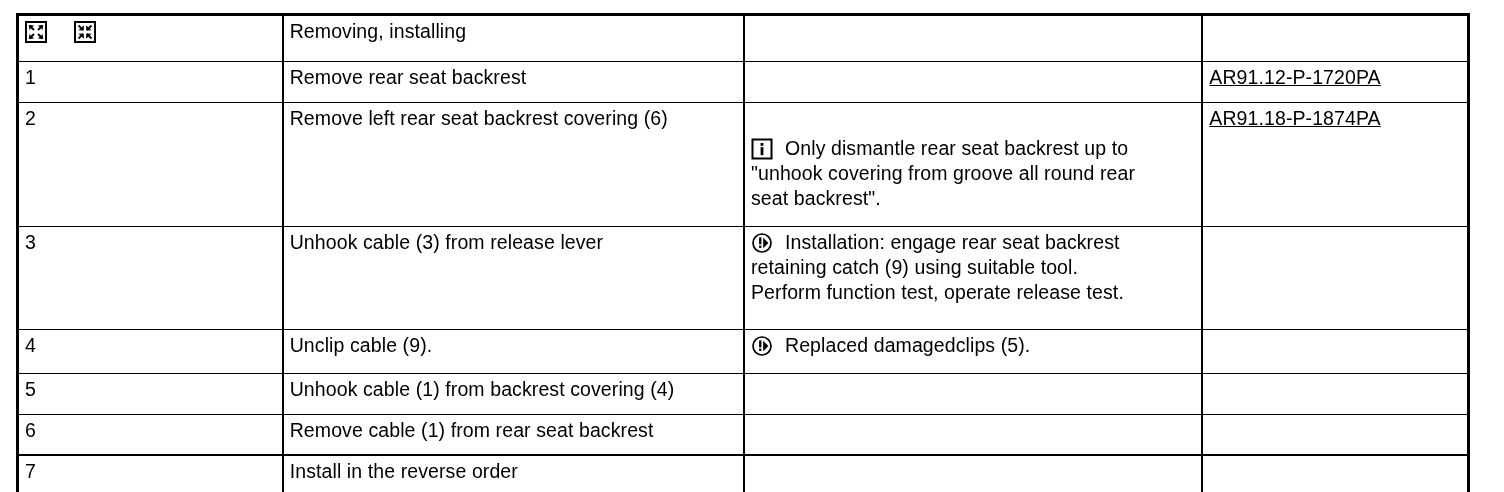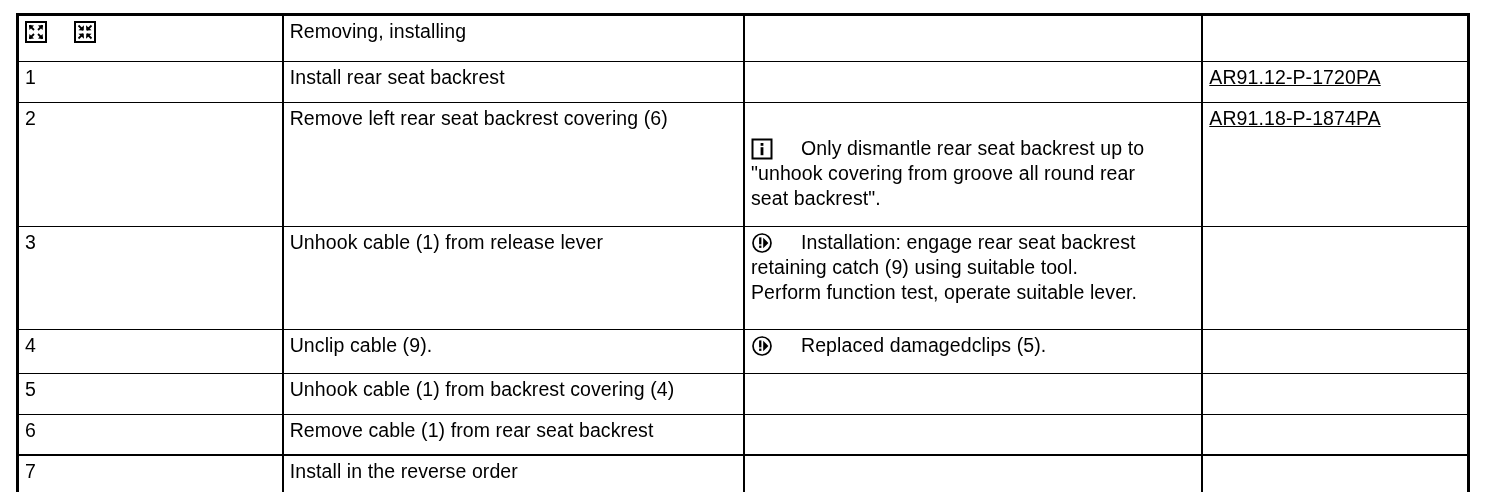--- a/index.html
+++ b/index.html
@@ -79,21 +79,21 @@
     line-height: 0;
   }
   .gl-icon svg { display: block; }
 
   .note-line {
     display: block;
   }
   .note-first {
     display: flex;
     align-items: flex-start;
-    gap: 16px;
+    gap: 0;
   }
   .note-icon {
     flex: 0 0 auto;
     width: 22px;
     height: 22px;
     margin-top: 2px;
     margin-right: 12px;
     line-height: 0;
   }
   .note-icon svg { display: block; }
@@ -151,21 +151,21 @@
             </span>
           </div>
         </td>
         <td>Removing, installing</td>
         <td></td>
         <td></td>
       </tr>
 
       <tr class="r1">
         <td>1</td>
-        <td>Install rear seat backrest</td>
+        <td>Remove rear seat backrest</td>
         <td></td>
         <td>AR91.12-P-1720PA</td>
       </tr>
 
       <tr class="r2">
         <td>2</td>
         <td>Remove left rear seat backrest covering (6)</td>
         <td>
           <div style="height:30px"></div>
           <div class="note-first">
@@ -179,35 +179,35 @@
             <span class="note-text">Only  dismantle rear  seat backrest up to</span>
           </div>
           <span class="note-line">"unhook covering from groove all round rear</span>
           <span class="note-line">seat backrest".</span>
         </td>
         <td>AR91.18-P-1874PA</td>
       </tr>
 
       <tr class="r3">
         <td>3</td>
-        <td>Unhook cable (1) from release lever</td>
+        <td>Unhook cable (3) from release lever</td>
         <td>
           <div class="note-first">
             <span class="note-icon">
               <svg width="22" height="22" viewBox="0 0 22 22">
                 <circle cx="11" cy="11" r="9" fill="none" stroke="#000" stroke-width="1.7"></circle>
                 <rect x="8.1" y="5.4" width="2.3" height="7" fill="#000"></rect>
                 <rect x="8.1" y="13.6" width="2.3" height="2.3" fill="#000"></rect>
                 <polygon points="12.2,5.8 17.4,11 12.2,16.2" fill="#000"></polygon>
               </svg>
             </span>
             <span class="note-text">Installation:  engage rear seat backrest</span>
           </div>
           <span class="note-line">retaining catch (9) using suitable tool.</span>
-          <span class="note-line">Perform function test, operate suitable lever.</span>
+          <span class="note-line">Perform function test, operate release test.</span>
         </td>
         <td></td>
       </tr>
 
       <tr class="r4">
         <td>4</td>
         <td>Unclip cable (9).</td>
         <td>
           <div class="note-first">
             <span class="note-icon">

